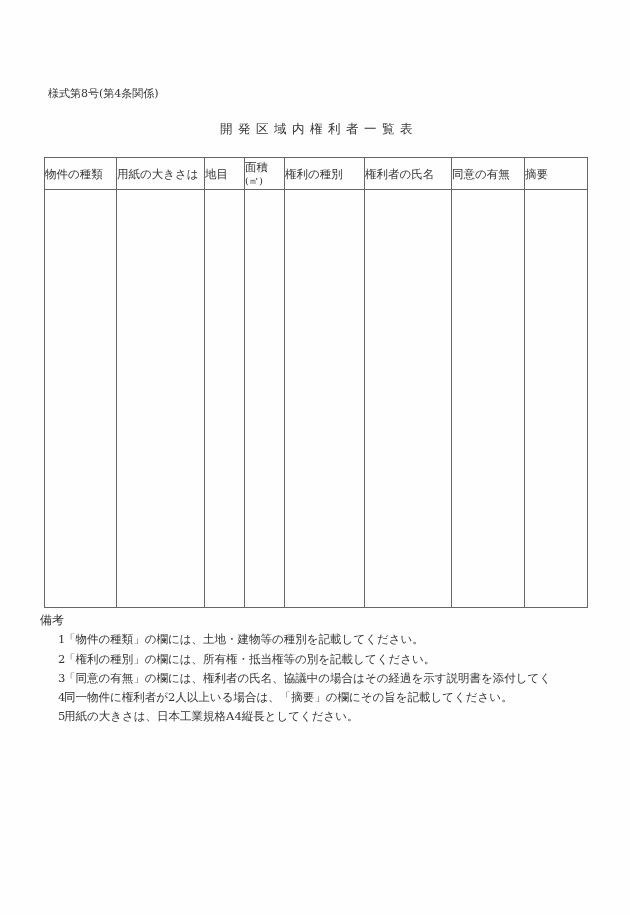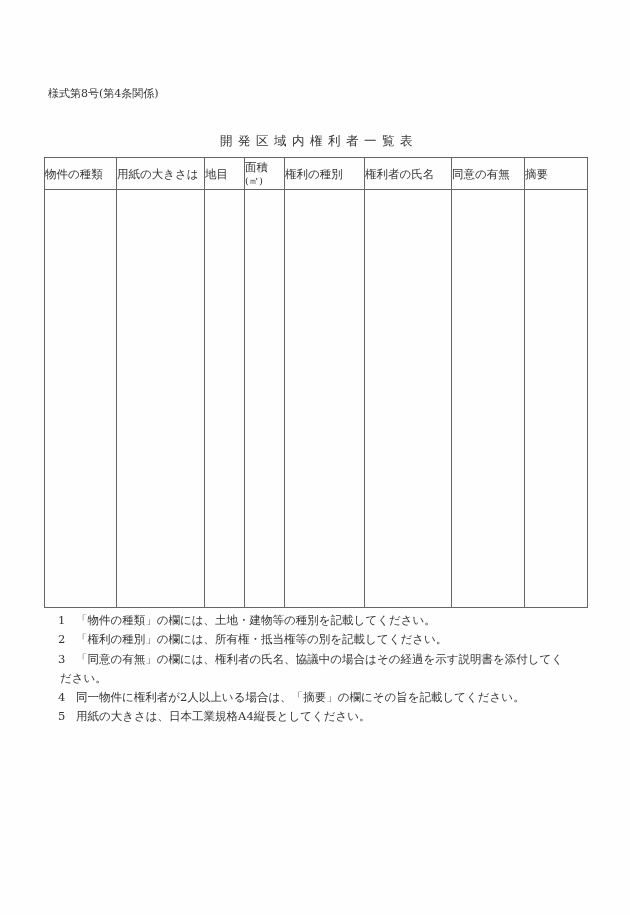--- a/index.html
+++ b/index.html
@@ -5,42 +5,42 @@
   html, body { margin: 0; padding: 0; }
   body {
     width: 630px; height: 915px; background: #fefefe; position: relative;
     font-family: "DejaVu Serif", "Liberation Serif", serif; color: #333;
     overflow: hidden;
   }
   .form-label {
     position: absolute; left: 40px; top: 86px; font-size: 11px; letter-spacing: 0; margin-left: 8px;
   }
   .doc-title {
-    position: absolute; left: 0; width: 630px; top: 133px; text-align: center;
+    position: absolute; left: 0; width: 630px; top: 121px; text-align: center;
     font-size: 12.5px; letter-spacing: 5.5px; padding-left: 8px; box-sizing: border-box;
   }
   table.rights {
     position: absolute; left: 44px; top: 157px;
     border-collapse: collapse; table-layout: fixed; width: 543px;
   }
   table.rights th, table.rights td {
     border: 1px solid #666; padding: 0; font-weight: normal;
   }
   table.rights th {
     height: 31px; font-size: 11.5px; text-align: left; vertical-align: middle; line-height: 14px;
   }
   table.rights th .sub { display: block; font-size: 10px; }
   table.rights td { height: 417px; }
   .notes {
     position: absolute; left: 40px; top: 611px; font-size: 11.5px; line-height: 19.3px;
   }
   .notes .heading { font-size: 12px; }
   .note { position: relative; padding-left: 24px; }
   .note .num { position: absolute; left: 18px; width: 10px; text-align: left; }
-  .note .text { display: block; padding-left: 12px; width: 526px; text-indent: 0; }
+  .note .text { display: block; padding-left: 0; width: 526px; text-indent: 0; }
   .note.wrap .text { text-indent: 0; }
   .note .cont { display: block; margin-left: -4px; }
 </style>
 </head>
 <body>
 
 <div class="form-label">様式第8号(第4条関係)</div>
 <div class="doc-title">開発区域内権利者一覧表</div>
 
 <table class="rights">
@@ -77,32 +77,32 @@
       <td></td>
       <td></td>
       <td></td>
       <td></td>
       <td></td>
     </tr>
   </tbody>
 </table>
 
 <div class="notes">
+  <div class="heading">備考</div>
   <div class="note">
     <span class="num">1</span>
     <span class="text">「物件の種類」の欄には、土地・建物等の種別を記載してください。</span>
   </div>
   <div class="note">
     <span class="num">2</span>
     <span class="text">「権利の種別」の欄には、所有権・抵当権等の別を記載してください。</span>
   </div>
   <div class="note wrap">
     <span class="num">3</span>
     <span class="text">「同意の有無」の欄には、権利者の氏名、協議中の場合はその経過を示す説明書を添付してく</span>
-    <span class="cont">ださい。</span>
   </div>
   <div class="note">
     <span class="num">4</span>
     <span class="text">同一物件に権利者が2人以上いる場合は、「摘要」の欄にその旨を記載してください。</span>
   </div>
   <div class="note">
     <span class="num">5</span>
     <span class="text">用紙の大きさは、日本工業規格A4縦長としてください。</span>
   </div>
 </div>

